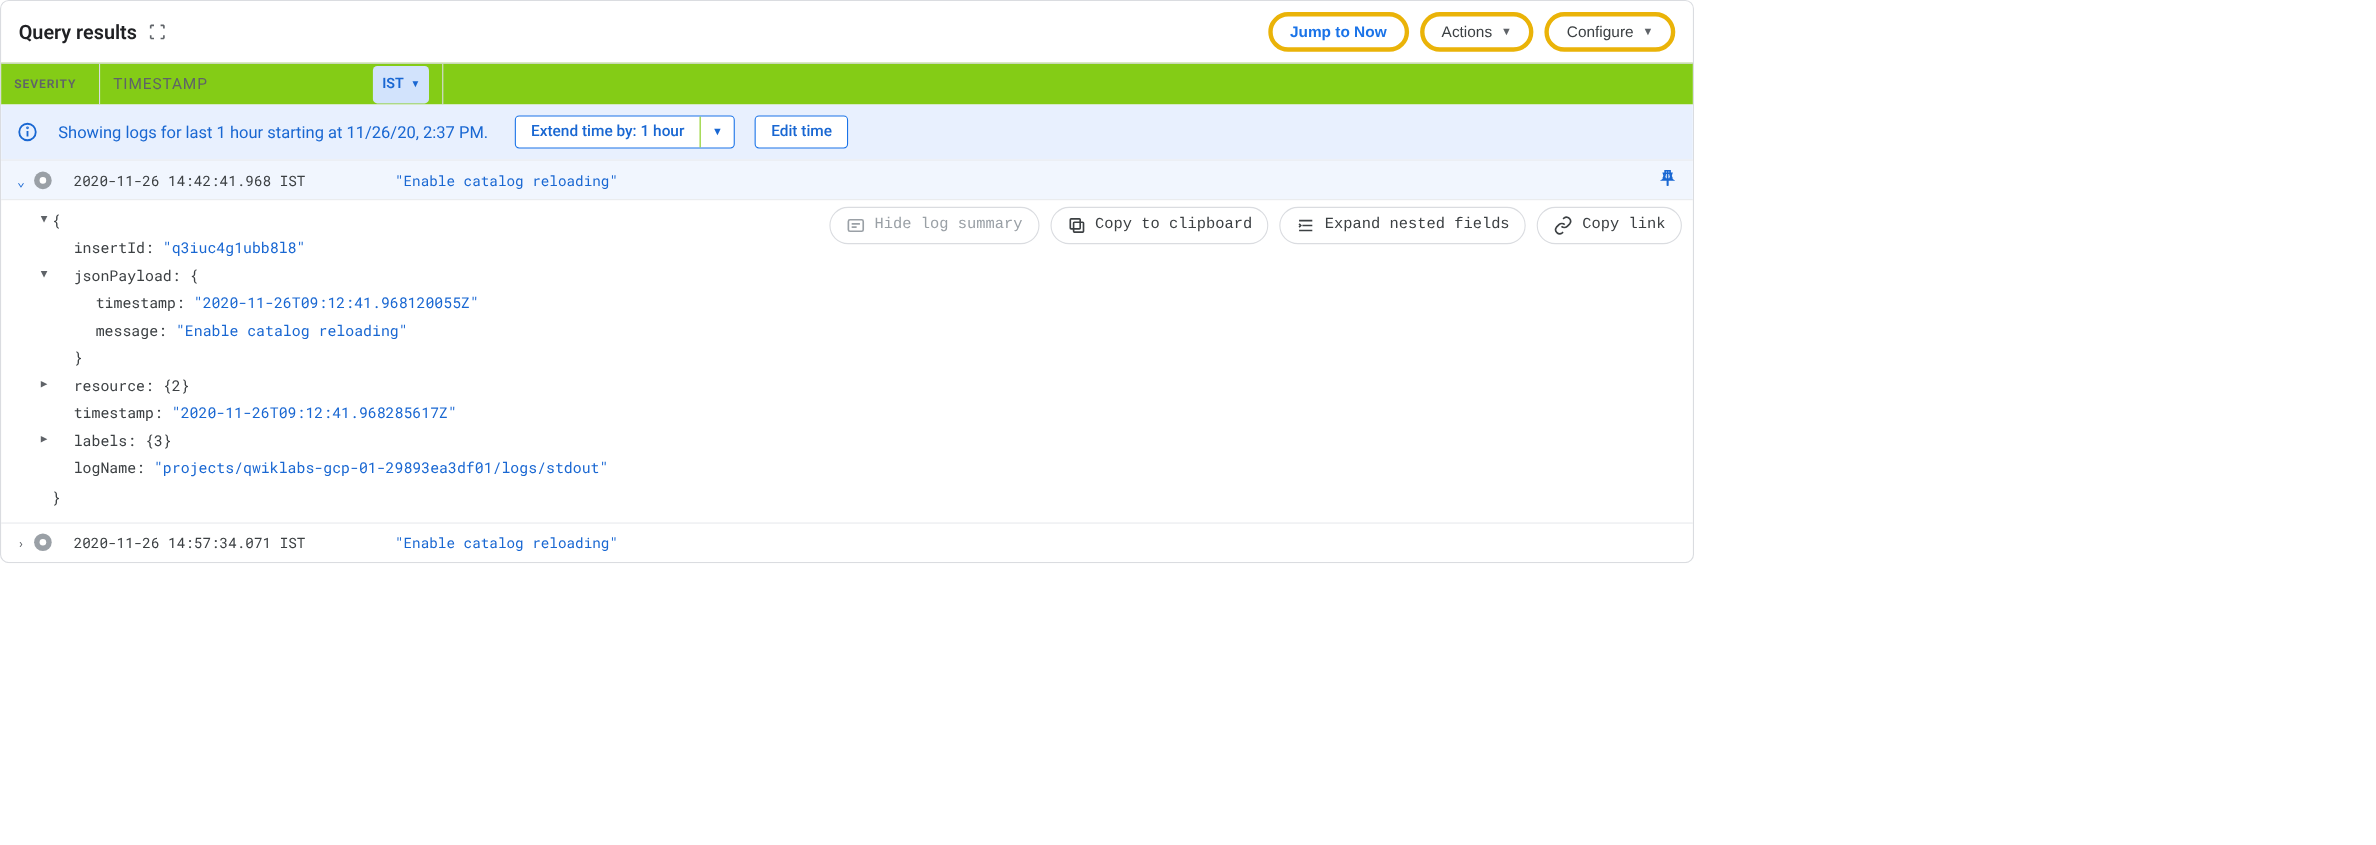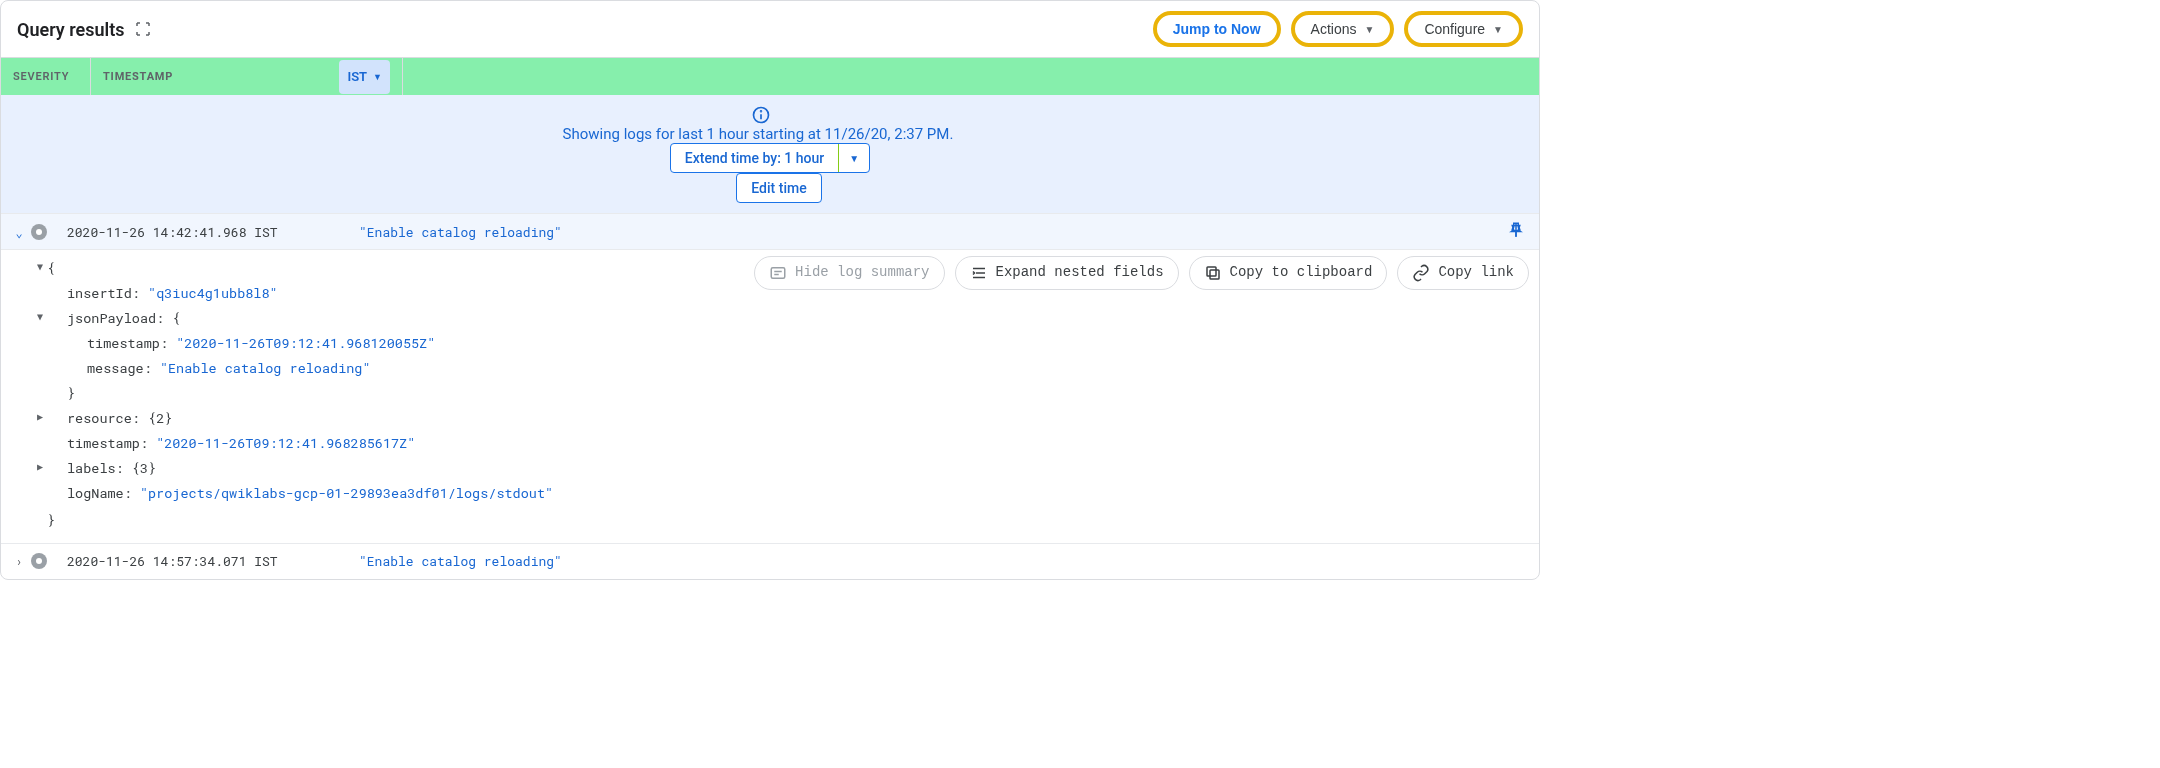--- a/index.html
+++ b/index.html
@@ -10,31 +10,31 @@
   .header { display: flex; align-items: center; padding: 10px 16px; justify-content: center; }
   .header-title { font-size: 18px; font-weight: 600; color: #202124; margin-right: 10px; }
   .fullscreen-icon { width: 18px; height: 18px; position: relative; cursor: pointer; color: #5f6368; }
   .fullscreen-icon svg { width: 18px; height: 18px; }
   .header-spacer { flex: 1; }
   .btn { display: inline-flex; align-items: center; height: 36px; padding: 0 16px; border-radius: 18px; border: 4px solid #eab308; background: #fff; font-size: 14px; font-weight: 500; cursor: pointer; color: #3c4043; margin-left: 10px; white-space: nowrap; }
   .btn-primary { color: #1a73e8; font-weight: 600; }
   .btn .chev { margin-left: 8px; font-size: 10px; color: #5f6368; }
 
   
-  .colhdr { display: flex; align-items: flex-start; background: #86efac; border-top: 1px solid #dadce0; height: 38px; }
+  .colhdr { display: flex; align-items: flex-start; background: #84cc16; border-top: 1px solid #dadce0; height: 38px; }
   .col-sev { width: 90px; padding: 0 12px; font-size: 11px; font-weight: 600; letter-spacing: 0.8px; color: #5f6368; border-right: 1px solid #dadce0; height: 100%; display:flex; align-items:center; }
   .col-ts { width: 312px; padding: 0 12px; height: 100%; display:flex; align-items:center; border-right: 1px solid #dadce0; }
-  .col-ts-label { font-size: 11px; font-weight: 700; letter-spacing: 0.8px; color: #5f6368; }
+  .col-ts-label { font-size: 14px; font-weight: 400; letter-spacing: 0.8px; color: #5f6368; }
   .ts-spacer { flex:1; }
   .tz-chip { height: 34px; padding: 0 8px; border-radius: 4px; background: #d2e3fc; color: #1967d2; font-size: 13px; font-weight: 600; display:inline-flex; align-items:center; cursor:pointer; }
   .tz-chip .chev { margin-left: 6px; font-size: 9px; }
   .col-sum { flex:1; padding: 0 12px; font-size: 11px; font-weight: 600; letter-spacing: 0.8px; color: #5f6368; }
 
   
-  .infobar { display: flex; align-items: center; background: #e8f0fe; padding: 10px 14px; flex-direction: column; }
+  .infobar { display: flex; align-items: center; background: #e8f0fe; padding: 10px 14px; }
   .info-icon { width: 20px; height: 20px; margin-right: 18px; color: #1967d2; flex-shrink:0; }
   .info-icon svg { width: 20px; height: 20px; }
   .info-text { color: #1967d2; font-size: 15px; margin-right: 24px; }
   .outline-btn { display:inline-flex; align-items:center; border: 1px solid #1a73e8; border-radius: 4px; height: 30px; background: #fff; cursor:pointer; }
   .outline-btn .lbl { padding: 0 14px; color: #1967d2; font-size: 14px; font-weight: 500; border-right: 1px solid #84cc16; height:100%; display:flex; align-items:center; }
   .outline-btn .dd { padding: 0 10px; color: #1967d2; font-size: 10px; }
   .outline-btn.single { margin-left: 18px; }
   .outline-btn.single .lbl { border-right: none; }
 
   
@@ -148,40 +148,40 @@
               <rect x="3" y="5" width="18" height="14" rx="2"></rect>
               <line x1="7" y1="10" x2="17" y2="10"></line>
               <line x1="7" y1="14" x2="13" y2="14"></line>
             </svg>
         </span>
         <span>Hide log summary</span>
       </span>
       <span class="dbtn">
         <span class="ic">
           <svg viewBox="0 0 24 24" fill="none" stroke="currentColor" stroke-width="2">
+              <rect x="8" y="8" width="12" height="12" rx="1"></rect>
+              <rect x="4" y="4" width="12" height="12" rx="1"></rect>
+            </svg>
+        </span>
+        <span>Copy to clipboard</span>
+      </span>
+      <span class="dbtn">
+        <span class="ic">
+          <svg viewBox="0 0 24 24" fill="none" stroke="currentColor" stroke-width="2">
               <line x1="4" y1="6" x2="20" y2="6"></line>
               <line x1="8" y1="12" x2="20" y2="12"></line>
               <line x1="4" y1="18" x2="20" y2="18"></line>
               <polyline points="4,10 6,12 4,14"></polyline>
             </svg>
         </span>
         <span>Expand nested fields</span>
       </span>
       <span class="dbtn">
         <span class="ic">
           <svg viewBox="0 0 24 24" fill="none" stroke="currentColor" stroke-width="2">
-              <rect x="8" y="8" width="12" height="12" rx="1"></rect>
-              <rect x="4" y="4" width="12" height="12" rx="1"></rect>
-            </svg>
-        </span>
-        <span>Copy to clipboard</span>
-      </span>
-      <span class="dbtn">
-        <span class="ic">
-          <svg viewBox="0 0 24 24" fill="none" stroke="currentColor" stroke-width="2">
               <path d="M10 13a5 5 0 0 0 7 0l3-3a5 5 0 0 0-7-7l-1 1"></path>
               <path d="M14 11a5 5 0 0 0-7 0l-3 3a5 5 0 0 0 7 7l1-1"></path>
             </svg>
         </span>
         <span>Copy link</span>
       </span>
     </div>
 
     <div class="jline">
       <span class="jcaret">▼</span>

